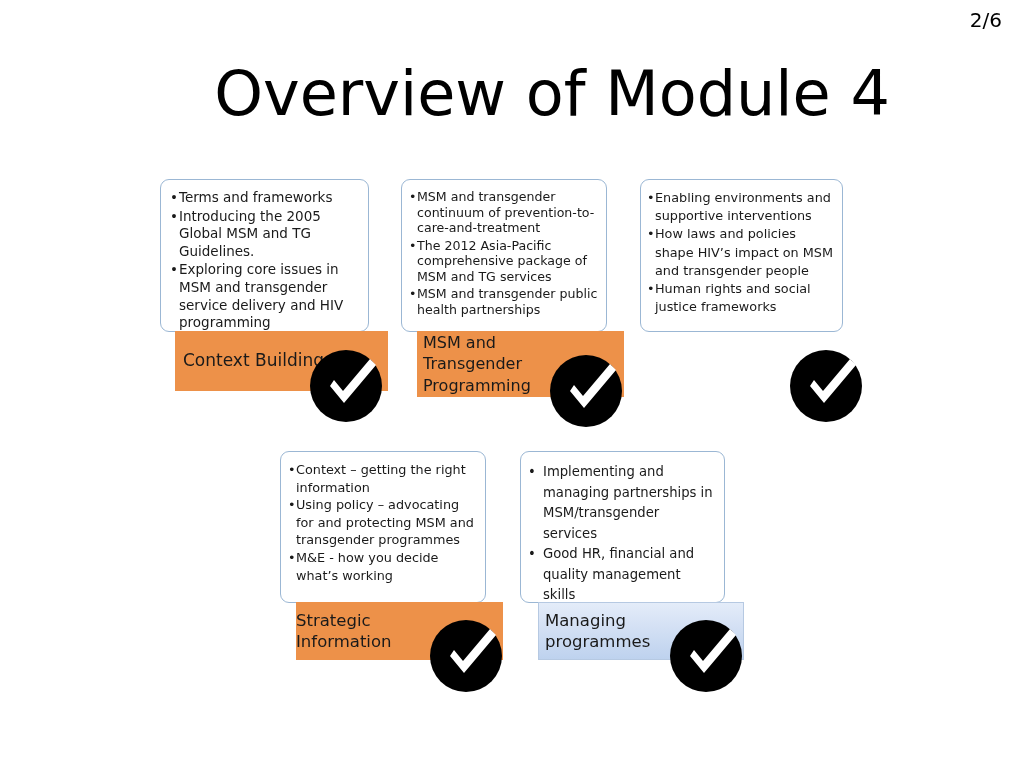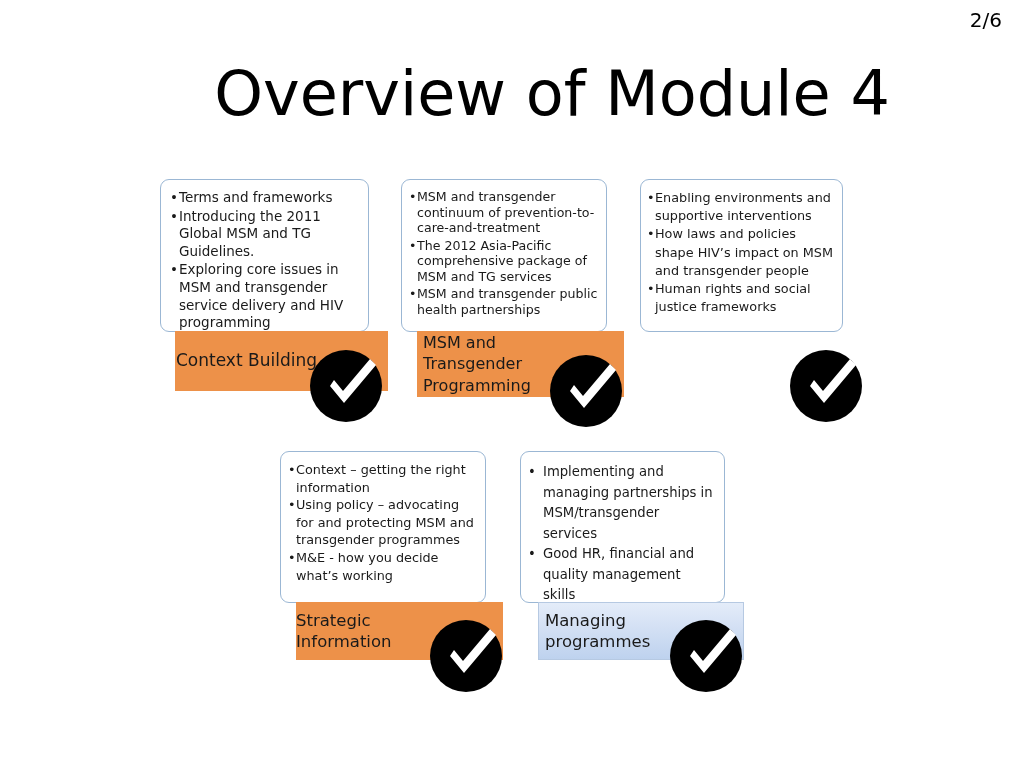--- a/index.html
+++ b/index.html
@@ -126,29 +126,29 @@
 
   <div class="card" style="left:160px; top:179px; width:215px; height:228px;">
     <div class="card-body" style="width:209px; height:153px;">
       <ul class="bullets" style="padding:9px 8px 0 9px; font-size:13.5px; line-height:17.6px;">
         <li style="padding-left:9px; margin-bottom:1px;">
           <span class="bchar">•</span>
           <span class="btext">Terms and frameworks</span>
         </li>
         <li style="padding-left:9px; margin-bottom:1px;">
           <span class="bchar">•</span>
-          <span class="btext">Introducing the 2011 Global MSM and TG Guidelines.</span>
+          <span class="btext">Introducing the 2005 Global MSM and TG Guidelines.</span>
         </li>
         <li style="padding-left:9px;">
           <span class="bchar">•</span>
           <span class="btext">Exploring core issues in MSM and transgender service delivery and HIV programming</span>
         </li>
       </ul>
     </div>
-    <div class="label-bar orange" style="left:-1px; top:152px; width:213px; height:60px; padding-left:1px; font-size:17px; line-height:21.5px;">
+    <div class="label-bar orange" style="left:-1px; top:152px; width:213px; height:60px; padding-left:8px; font-size:17px; line-height:21.5px;">
       <span class="label-text">Context Building</span>
     </div>
     <div class="badge" style="left:150px; top:165px; width:78px; height:78px;">
       <svg viewBox="0 0 78 78" width="78" height="78" aria-hidden="true">
         <circle cx="36" cy="42" r="36" fill="#000000"></circle>
         <path d="M20 42 L24 36 L33 47 L60 15 L66 21 L34 59 Z" fill="#ffffff"></path>
       </svg>
     </div>
   </div>
 

